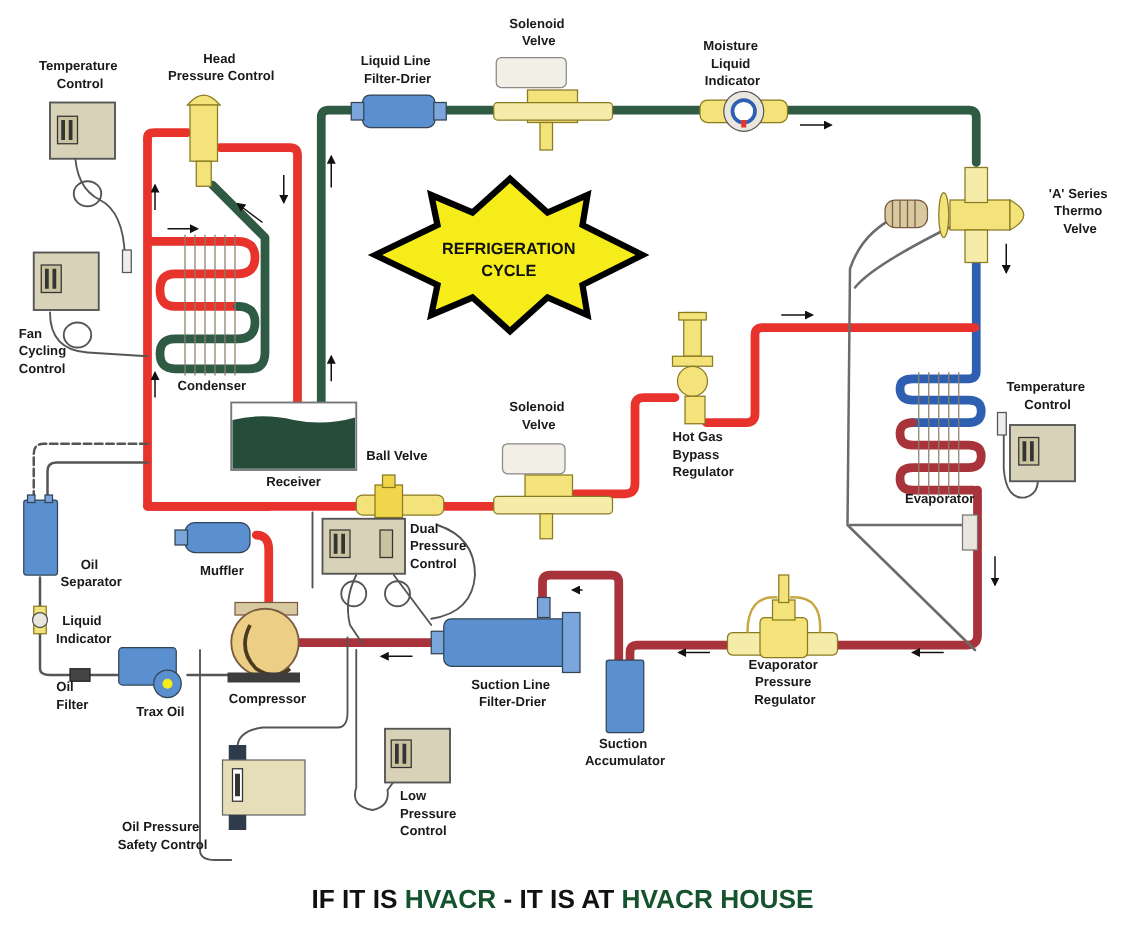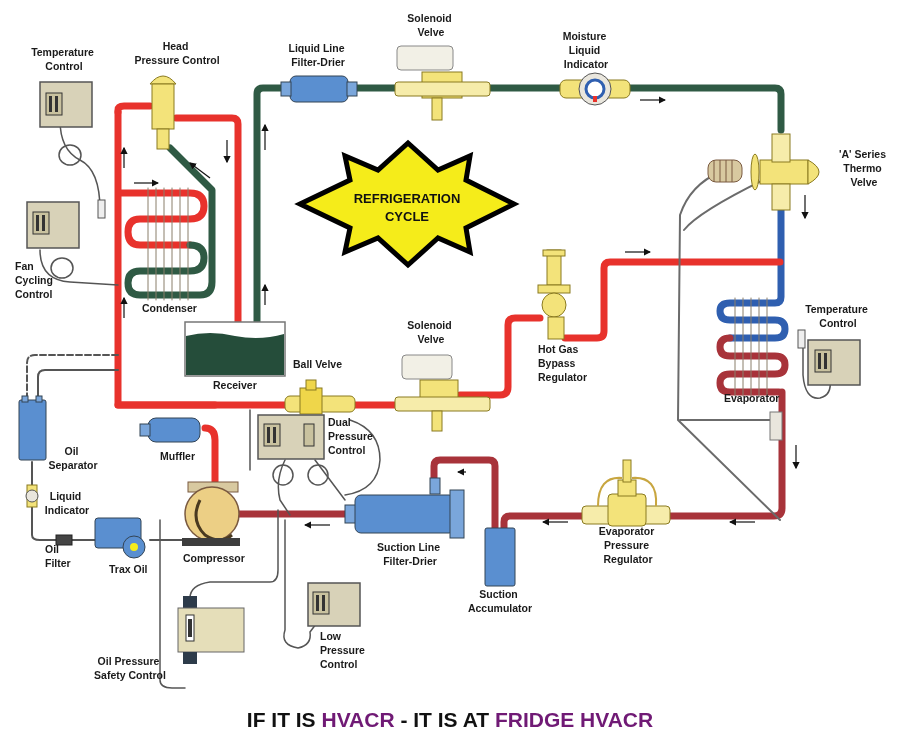--- a/index.html
+++ b/index.html
@@ -3,21 +3,21 @@
 <meta charset="utf-8">
 <style>
   html, body { margin:0; padding:0; background:#ffffff; }
   body { width:900px; height:749px; position:relative; overflow:hidden;
          font-family:"Liberation Sans", sans-serif; }
   #diagram { position:absolute; left:0; top:0; width:900px; height:749px; }
   .lbl { font-family:"Liberation Sans", sans-serif; font-weight:bold; font-size:10.5px; fill:#1a1a1a; }
   .title-txt { font-family:"Liberation Sans", sans-serif; font-weight:bold; font-size:13px; fill:#111; }
   #footer { position:absolute; left:0; top:708px; width:900px; text-align:center;
             font-family:"Liberation Sans", sans-serif; font-weight:bold; font-size:21px; color:#111; }
-  #footer .accent { color:#701a75; }
+  #footer .accent { color:#14532d; }
 </style>
 </head>
 <body>
 
 <svg id="diagram" viewBox="0 0 900 749" xmlns="http://www.w3.org/2000/svg">
   <defs>
     <marker id="arrowhead" markerWidth="6" markerHeight="6" refX="5" refY="3" orient="auto">
       <path d="M0,0 L6,3 L0,6 z" fill="#111"></path>
     </marker>
   </defs>
@@ -358,14 +358,14 @@
       <tspan x="320" y="668">Control</tspan>
     </text>
     <text class="lbl" text-anchor="middle">
       <tspan x="130" y="665">Oil Pressure</tspan>
       <tspan x="130" y="679">Safety Control</tspan>
     </text>
   </g>
 </svg>
 
 <div id="footer">
-  <span>IF IT IS </span><span class="accent">HVACR</span><span> - IT IS AT </span><span class="accent">FRIDGE HVACR</span>
+  <span>IF IT IS </span><span class="accent">HVACR</span><span> - IT IS AT </span><span class="accent">HVACR HOUSE</span>
 </div>
 
 </body></html>

